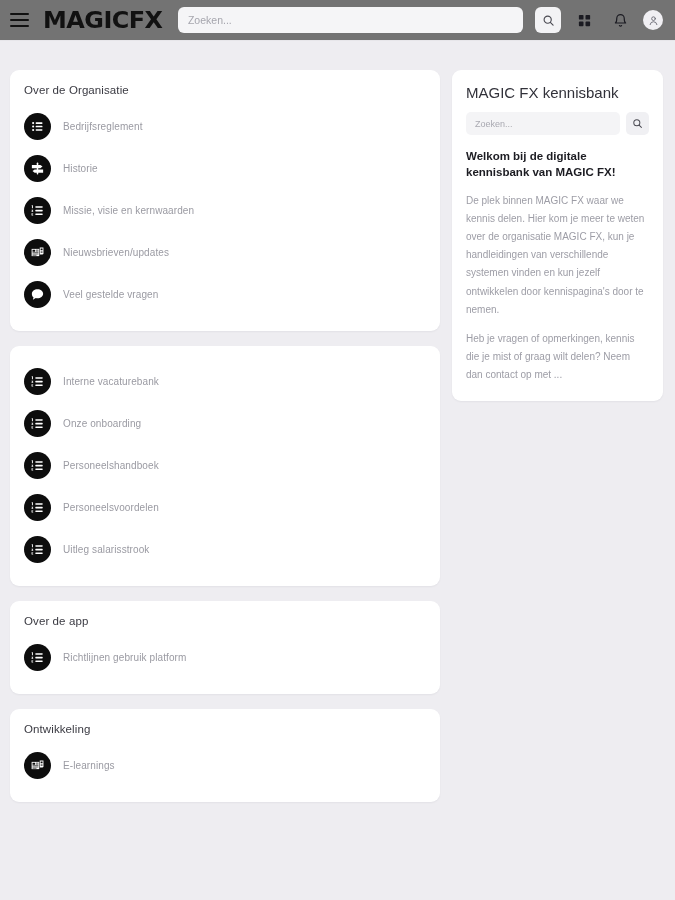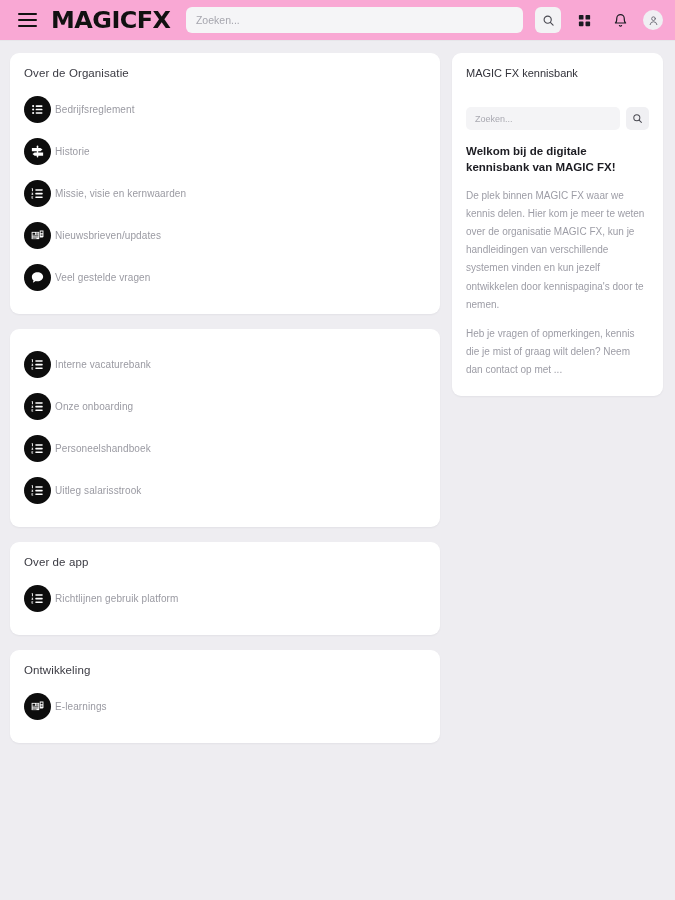--- a/index.html
+++ b/index.html
@@ -6,24 +6,24 @@
   html, body {
     width: 675px; height: 900px;
     background: #eeedf1;
     font-family: "Liberation Sans", sans-serif;
     overflow: hidden;
   }
 
   
   .topbar {
     height: 41px;
-    background: #f9a8d4;
+    background: #737373;
     display: flex;
     align-items: center;
-    padding: 0 12px 0 18px;
+    padding: 0 12px 0 10px;
     gap: 10px;
     border-bottom: 1px solid #e7e6ea;
   }
   .hamburger {
     width: 19px; height: 15px;
     display: flex; flex-direction: column; justify-content: space-between;
     cursor: pointer; flex: 0 0 auto;
   }
   .hamburger span { display: block; height: 2.4px; background: #111; border-radius: 1px; }
   .logo {
@@ -67,21 +67,21 @@
     background: #f0eff3;
     display: flex; align-items: center; justify-content: center;
     flex: 0 0 auto; cursor: pointer;
   }
 
   
   .page {
     display: flex;
     align-items: flex-start;
     gap: 12px;
-    padding: 12px 10px;
+    padding: 29px 10px;
   }
   .col-left  { width: 430px; flex: 0 0 430px; display: flex; flex-direction: column; gap: 15px; }
   .col-right { width: 211px; flex: 0 0 211px; }
 
   .card {
     background: #ffffff;
     border-radius: 9px;
     box-shadow: 0 1px 2px rgba(16,16,30,0.05);
     padding: 14px 14px 16px 14px;
   }
@@ -90,43 +90,43 @@
     color: #3a3a42;
     font-weight: 400;
     margin-bottom: 9px;
     letter-spacing: 0.1px;
   }
 
   
   .row {
     display: flex;
     align-items: center;
-    gap: 4px;
+    gap: 12px;
     height: 42px;
     cursor: pointer;
   }
   .bubble {
     width: 27px; height: 27px;
     border-radius: 50%;
     background: #0d0d0d;
     display: flex; align-items: center; justify-content: center;
     flex: 0 0 auto;
   }
   .bubble svg { display: block; }
   .row-label {
     font-size: 10px;
     color: #9a9aa2;
     letter-spacing: 0.1px;
   }
 
   
   .kb-title {
-    font-size: 11px;
+    font-size: 15px;
     color: #32323a;
-    margin-bottom: 28px;
+    margin-bottom: 11px;
   }
   .kb-search {
     display: flex; align-items: center; gap: 6px; margin-bottom: 13px;
   }
   .kb-search-field {
     flex: 1 1 auto;
     height: 23px;
     background: #f4f4f6;
     border-radius: 5px;
     display: flex; align-items: center;
@@ -319,20 +319,33 @@
           <div class="bubble">
             <svg xmlns="http://www.w3.org/2000/svg" width="15" height="15" viewBox="0 0 24 24" fill="#fff">
         <path d="M3.1 4.2h1.5v4.1H3.1zM2.6 3.4h2v0.9h-2z"></path>
         <rect x="8.4" y="5.1" width="12" height="2.5" rx="1.05"></rect>
         <path d="M2.5 10.6h2.6v0.9H4l1.1 1.4v0.9H2.5v-0.9h1.3l-1.3-1.5z"></path>
         <rect x="8.4" y="10.9" width="12" height="2.5" rx="1.05"></rect>
         <path d="M2.5 16.4h2.6v0.85H3.4v0.5h1.5v0.8H3.4v0.5h1.7v0.85H2.5z"></path>
         <rect x="8.4" y="16.7" width="12" height="2.5" rx="1.05"></rect>
             </svg>
           </div>
+          <div class="row-label">Personeelsvoordelen</div>
+        </div>
+        <div class="row">
+          <div class="bubble">
+            <svg xmlns="http://www.w3.org/2000/svg" width="15" height="15" viewBox="0 0 24 24" fill="#fff">
+        <path d="M3.1 4.2h1.5v4.1H3.1zM2.6 3.4h2v0.9h-2z"></path>
+        <rect x="8.4" y="5.1" width="12" height="2.5" rx="1.05"></rect>
+        <path d="M2.5 10.6h2.6v0.9H4l1.1 1.4v0.9H2.5v-0.9h1.3l-1.3-1.5z"></path>
+        <rect x="8.4" y="10.9" width="12" height="2.5" rx="1.05"></rect>
+        <path d="M2.5 16.4h2.6v0.85H3.4v0.5h1.5v0.8H3.4v0.5h1.7v0.85H2.5z"></path>
+        <rect x="8.4" y="16.7" width="12" height="2.5" rx="1.05"></rect>
+            </svg>
+          </div>
           <div class="row-label">Uitleg salarisstrook</div>
         </div>
       </div>
       <div class="card">
         <div class="card-title">Over de app</div>
         <div class="row">
           <div class="bubble">
             <svg xmlns="http://www.w3.org/2000/svg" width="15" height="15" viewBox="0 0 24 24" fill="#fff">
         <path d="M3.1 4.2h1.5v4.1H3.1zM2.6 3.4h2v0.9h-2z"></path>
         <rect x="8.4" y="5.1" width="12" height="2.5" rx="1.05"></rect>

